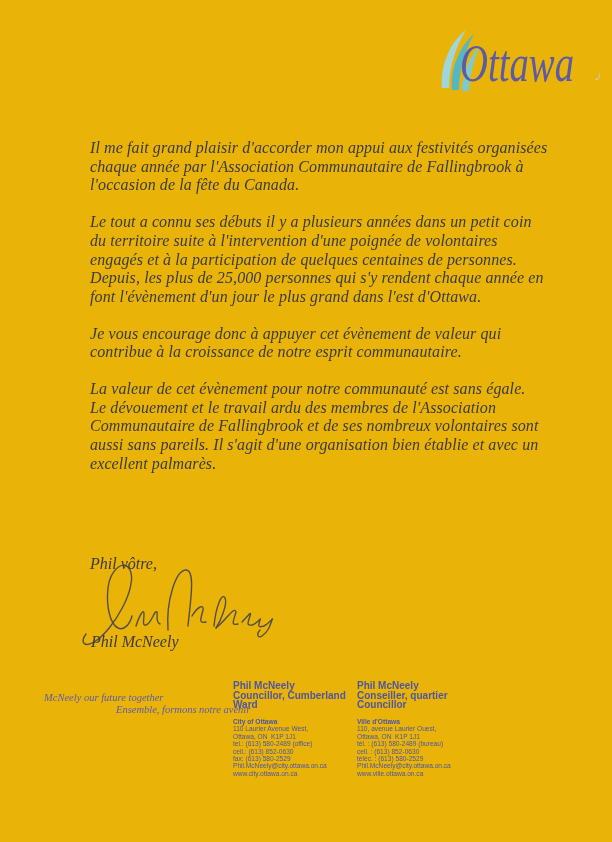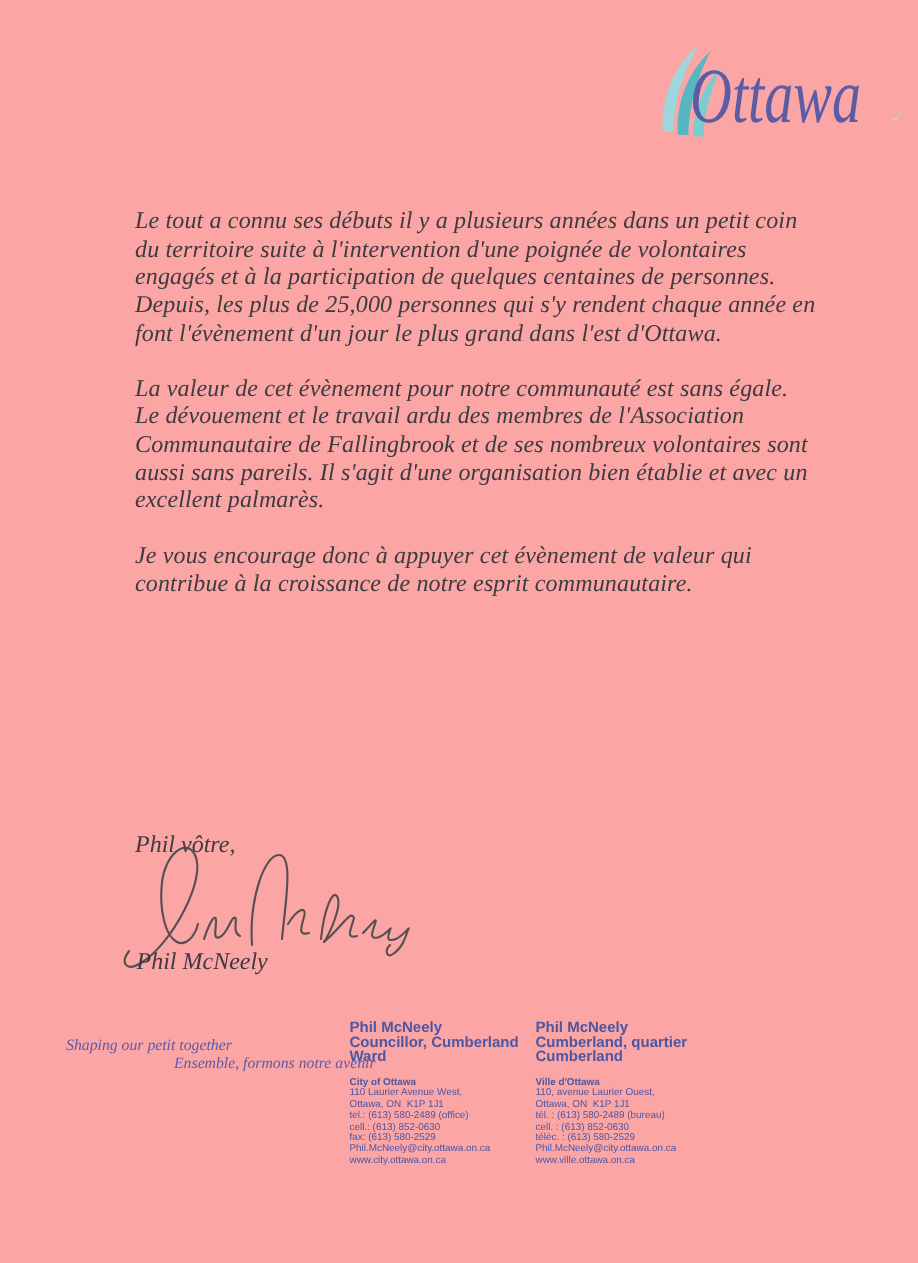--- a/index.html
+++ b/index.html
@@ -1,19 +1,19 @@
 <!DOCTYPE html>
 <html><head>
 <meta charset="utf-8">
 <style>
   html, body { margin: 0; padding: 0; background: #ffffff; }
   .page {
     position: relative;
     width: 612px; height: 842px;
-    background: #fca5a5;
+    background: #eab308;
     overflow: hidden;
     font-family: "Liberation Serif", serif;
   }
 
   
   .logo { position: absolute; left: 432px; top: 28px; width: 150px; height: 66px; }
   .logo svg { display: block; }
 
   .artifact {
     position: absolute; left: 595px; top: 72px;
@@ -79,71 +79,74 @@
         <path d="M20,62 C18,40 28,18 42,6 C33,22 27,44 27,62 Z" fill="#56b7c3"></path>
         <path d="M30,63 C30,46 38,28 48,17 C42,32 37,50 37,63 Z" fill="#7ccad2"></path>
       </g>
       <text x="28" y="53" font-family="Liberation Serif, serif" font-style="italic" font-size="52" fill="#5b5ba6" textLength="114" lengthAdjust="spacingAndGlyphs">Ottawa</text>
     </svg>
   </div>
 
   <div class="artifact"></div>
 
   <div class="letter-body">
+    <p class="para">Il me fait grand plaisir d'accorder mon appui aux festivités organisées
+chaque année par l'Association Communautaire de Fallingbrook à
+l'occasion de la fête du Canada.</p>
     <p class="para">Le tout a connu ses débuts il y a plusieurs années dans un petit coin
 du territoire suite à l'intervention d'une poignée de volontaires
 engagés et à la participation de quelques centaines de personnes.
 Depuis, les plus de 25,000 personnes qui s'y rendent chaque année en
 font l'évènement d'un jour le plus grand dans l'est d'Ottawa.</p>
+    <p class="para">Je vous encourage donc à appuyer cet évènement de valeur qui
+contribue à la croissance de notre esprit communautaire.</p>
     <p class="para">La valeur de cet évènement pour notre communauté est sans égale.
 Le dévouement et le travail ardu des membres de l'Association
 Communautaire de Fallingbrook et de ses nombreux volontaires sont
 aussi sans pareils.  Il s'agit d'une organisation bien établie et avec un
 excellent palmarès.</p>
-    <p class="para">Je vous encourage donc à appuyer cet évènement de valeur qui
-contribue à la croissance de notre esprit communautaire.</p>
   </div>
 
   <div class="valediction">Phil vôtre,</div>
 
   <svg class="signature" viewBox="0 0 210 92" xmlns="http://www.w3.org/2000/svg">
     <g fill="none" stroke="#47474c" stroke-width="1.4" stroke-linecap="round" opacity="0.92">
       <path d="M6,78 C0,86 4,92 14,86 C34,74 58,30 50,14 C44,2 30,14 28,32 C26,50 30,68 38,72 C44,75 50,68 52,60"></path>
       <path d="M56,70 C60,58 64,52 64,58 C64,64 62,70 66,69 C72,67 74,54 77,56 C78,58 75,66 80,68"></path>
       <path d="M88,74 C86,44 96,14 106,14 C116,14 110,48 108,70"></path>
       <path d="M112,60 C118,50 124,48 123,54 C121,62 118,68 126,66"></path>
       <path d="M134,70 C136,50 142,36 145,42 C148,48 140,66 136,72"></path>
       <path d="M136,72 C148,62 154,50 156,56 C154,64 150,70 158,68"></path>
       <path d="M162,66 C168,60 172,54 170,60 C168,66 166,70 172,69 C178,67 182,60 180,64 C178,70 178,72 184,70 C190,67 194,60 192,64 C190,70 188,76 182,80 C178,83 176,78 180,74"></path>
     </g>
   </svg>
 
   <div class="signer-name">Phil McNeely</div>
 
   <div class="tagline">
-    <div class="en">Shaping our petit together</div>
+    <div class="en">McNeely our future together</div>
     <div class="fr">Ensemble, formons notre avenir</div>
   </div>
 
   <div class="contact-col col-a">
     <div class="contact-name">Phil McNeely</div>
     <div class="contact-title">Councillor, Cumberland Ward</div>
     <div class="contact-org">City of Ottawa</div>
     <div class="contact-lines">110 Laurier Avenue West,
 Ottawa, ON&nbsp;&nbsp;K1P 1J1
 tel.: (613) 580-2489 (office)
 cell.: (613) 852-0630
 fax: (613) 580-2529
 Phil.McNeely@city.ottawa.on.ca
 www.city.ottawa.on.ca</div>
   </div>
 
   <div class="contact-col col-b">
     <div class="contact-name">Phil McNeely</div>
-    <div class="contact-title">Cumberland, quartier Cumberland</div>
+    <div class="contact-title">Conseiller, quartier Councillor</div>
     <div class="contact-org">Ville d'Ottawa</div>
     <div class="contact-lines">110, avenue Laurier Ouest,
 Ottawa, ON&nbsp;&nbsp;K1P 1J1
 tél. : (613) 580-2489 (bureau)
 cell. : (613) 852-0630
 téléc. : (613) 580-2529
 Phil.McNeely@city.ottawa.on.ca
 www.ville.ottawa.on.ca</div>
   </div>
 

